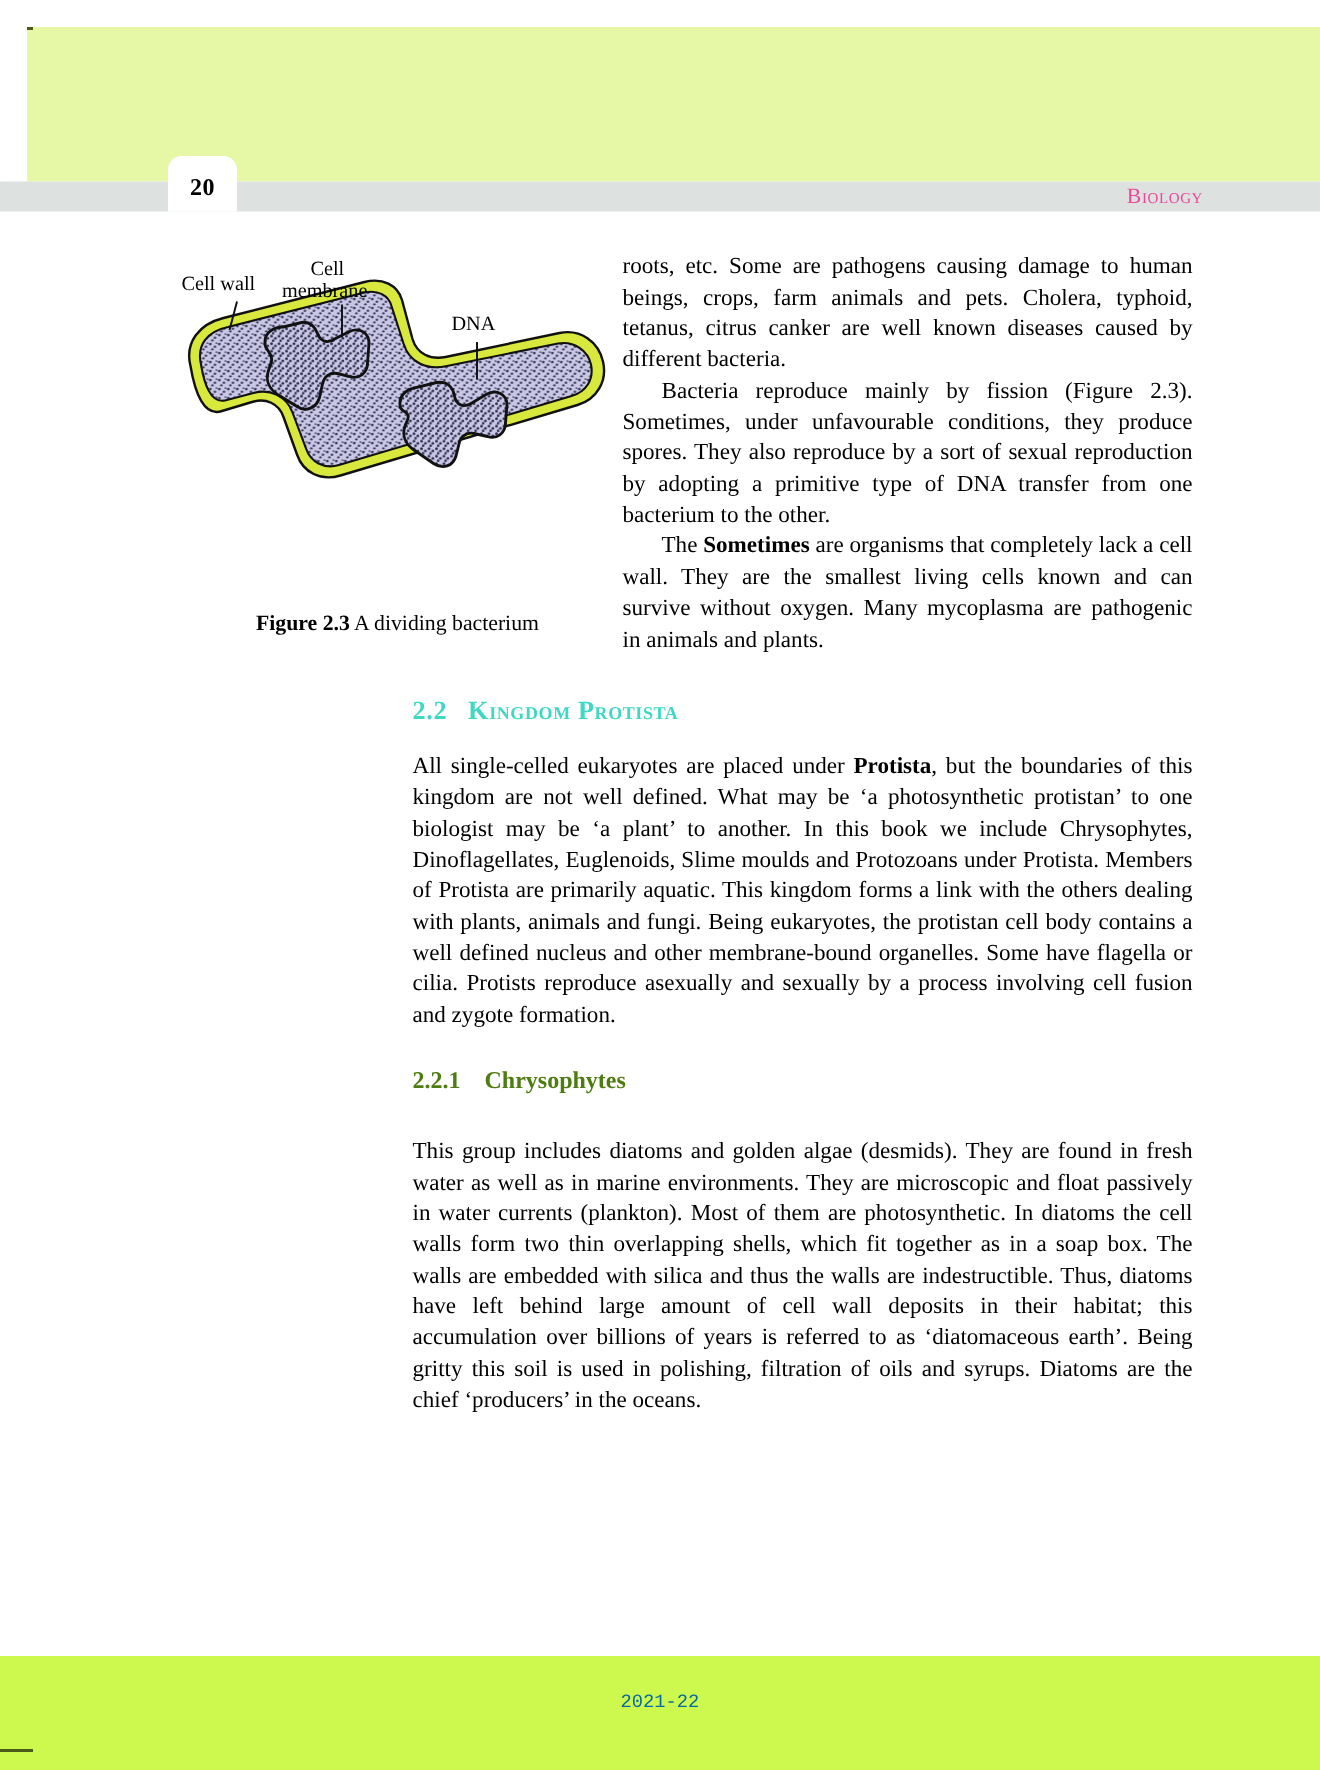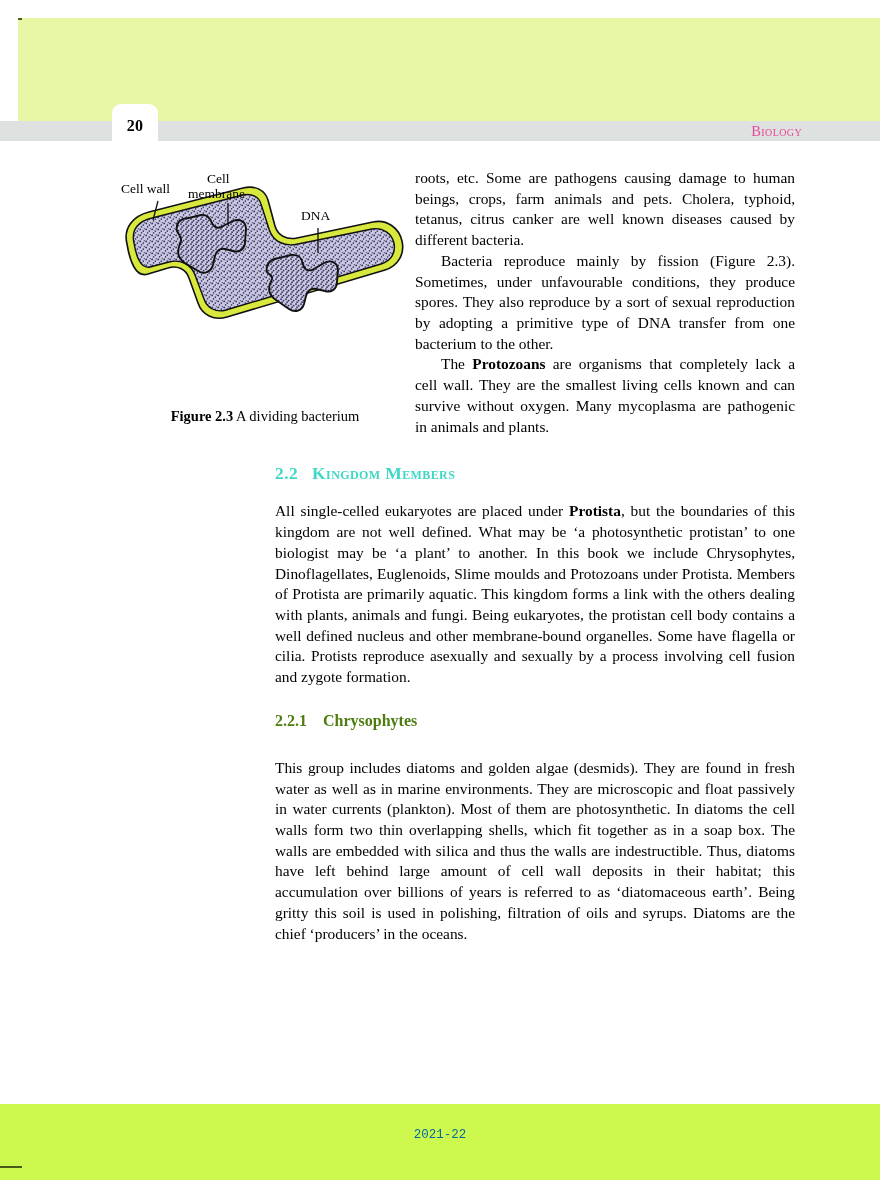--- a/index.html
+++ b/index.html
@@ -263,26 +263,26 @@
       <div class="fig-caption">
         <b>Figure 2.3</b>
         <span>A dividing bacterium</span>
       </div>
     </div>
 
     <p class="body">roots, etc. Some are pathogens causing damage to human beings, crops, farm animals and pets. Cholera, typhoid, tetanus, citrus canker are well known diseases  caused by different bacteria.</p>
 
     <p class="body indent">Bacteria reproduce mainly by fission (Figure 2.3). Sometimes, under unfavourable conditions, they produce spores. They also reproduce by a sort of sexual reproduction by adopting a primitive type of DNA transfer from one bacterium to the other.</p>
 
-    <p class="body indent"><span>The </span><b>Protozoans</b><span> are organisms that completely lack a cell wall. They are the smallest living cells known and can survive without oxygen. Many mycoplasma are pathogenic in animals and plants.</span></p>
+    <p class="body indent"><span>The </span><b>Sometimes</b><span> are organisms that completely lack a cell wall. They are the smallest living cells known and can survive without oxygen. Many mycoplasma are pathogenic in animals and plants.</span></p>
 
     <div class="clearer"></div>
 
     <h2 class="sec">
-      <span class="num">2.2</span><span>Kingdom Members</span>
+      <span class="num">2.2</span><span>Kingdom Protista</span>
     </h2>
 
     <p class="body"><span>All single-celled eukaryotes are placed under </span><b>Protista</b><span>, but the boundaries of this kingdom are not well defined. What may be ‘a photosynthetic protistan’ to one biologist may be ‘a plant’ to another. In this book we include Chrysophytes, Dinoflagellates, Euglenoids, Slime moulds and Protozoans under Protista. Members of Protista are primarily aquatic. This kingdom forms a link with the others dealing with plants, animals and fungi. Being eukaryotes, the protistan cell body contains a well defined nucleus and other membrane-bound organelles. Some have flagella or cilia. Protists reproduce asexually and sexually by a process involving cell fusion and zygote formation.</span></p>
 
     <h3 class="subsec">
       <span class="num">2.2.1</span><span>Chrysophytes</span>
     </h3>
 
     <p class="body">This group includes diatoms and golden algae (desmids). They are found in fresh water as well as in marine environments. They are microscopic and float passively in water currents (plankton). Most of them are photosynthetic. In diatoms the cell walls form two thin overlapping shells, which fit together as in a soap box. The walls are embedded with silica and thus the walls are indestructible. Thus, diatoms have left behind large amount of cell wall deposits in their habitat; this accumulation over billions of years is referred to as ‘diatomaceous earth’. Being gritty this soil is used in polishing, filtration of oils and syrups. Diatoms are the chief ‘producers’ in the oceans.</p>
 

